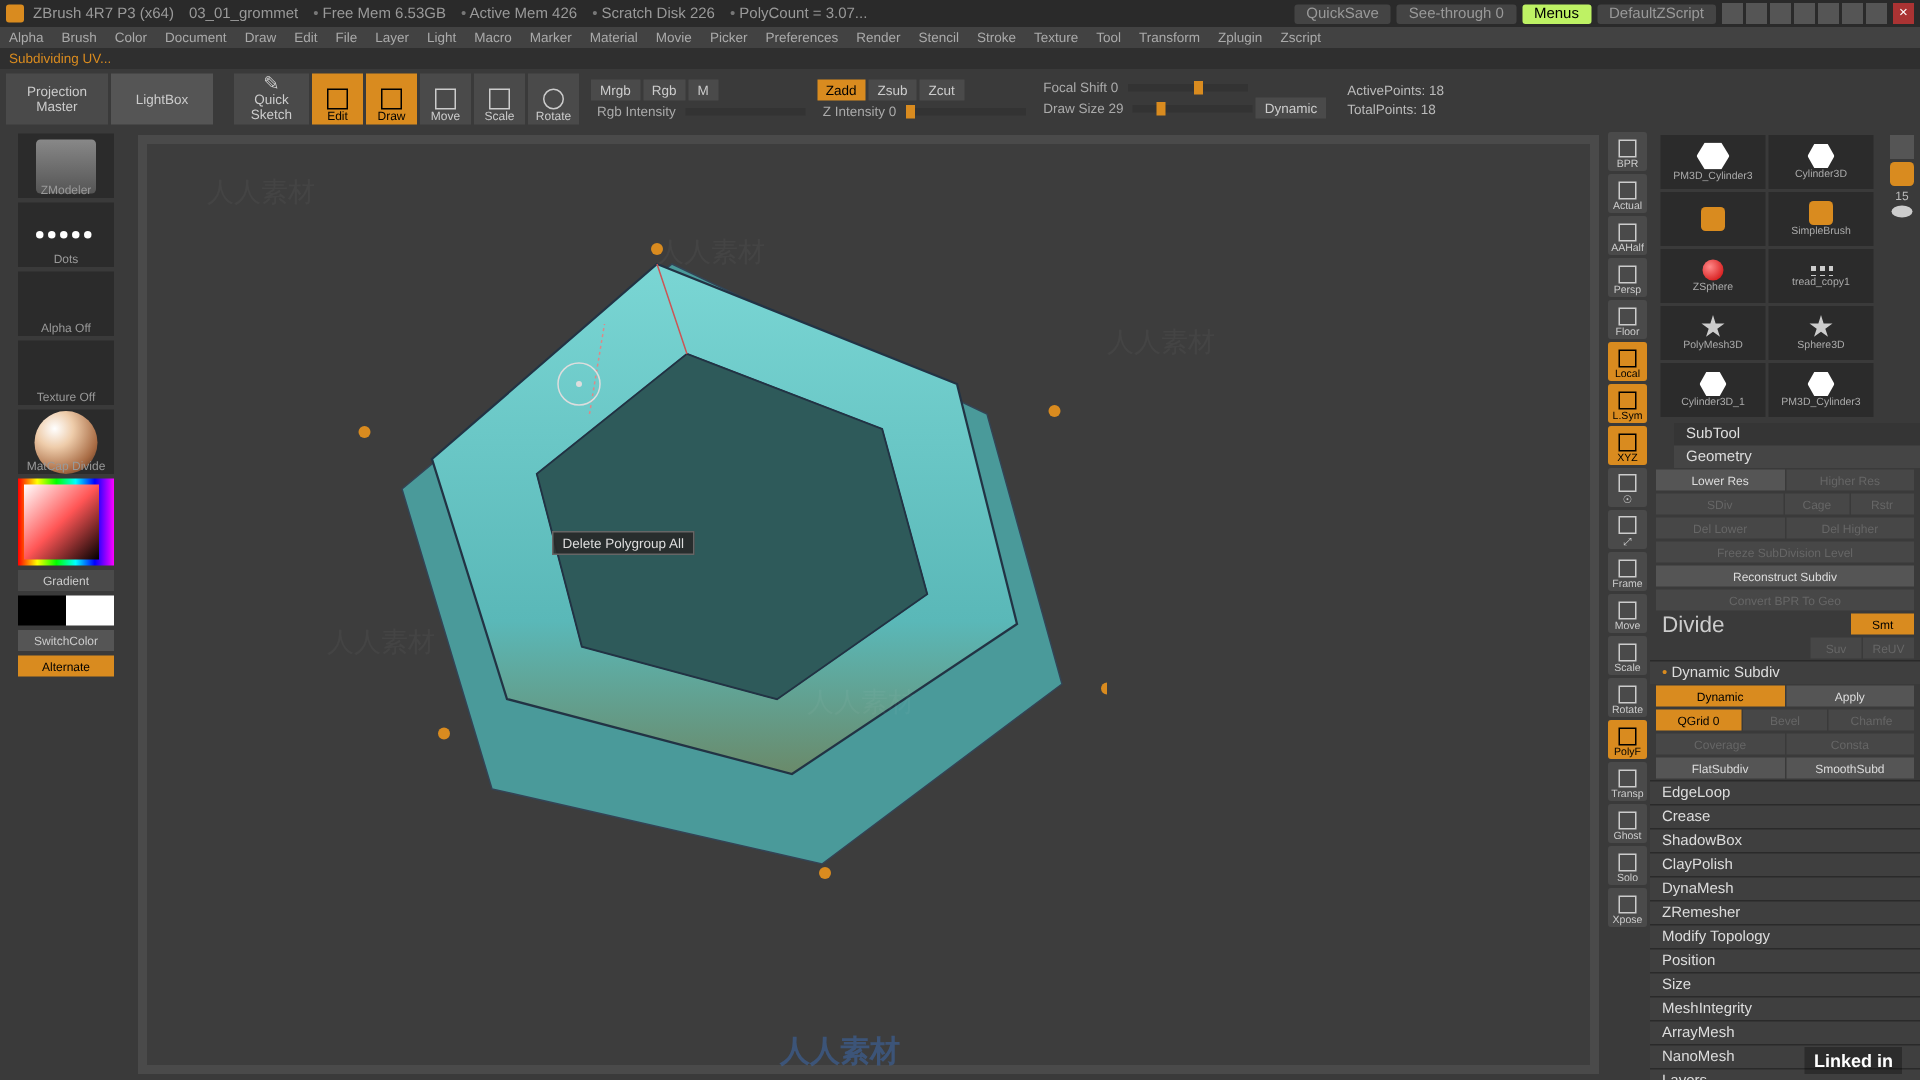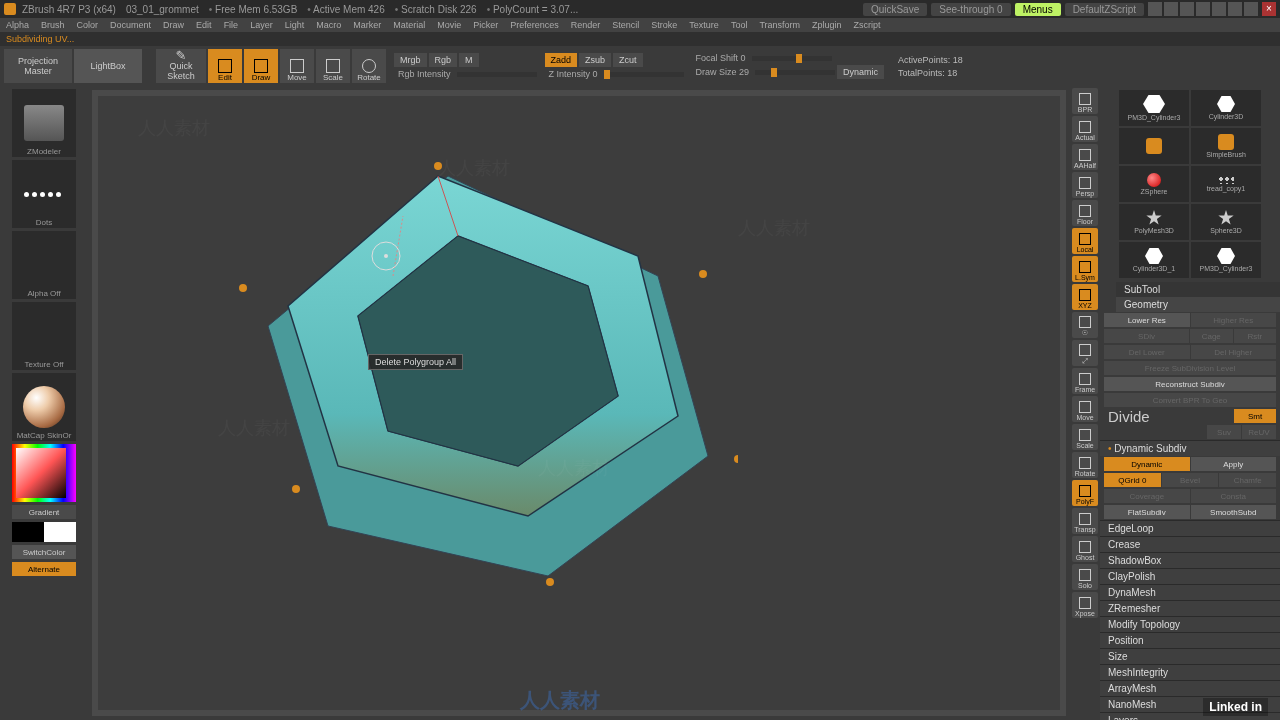--- a/index.html
+++ b/index.html
@@ -33,21 +33,21 @@
   .slider-btn { height:14px;padding:0 6px;background:#4a4a4a;font-size:9px;display:flex;align-items:center;}
   .slider-btn.on { background:#d98b1f;color:#000;}
   .slider-lbl {font-size:9px;padding:0 4px;color:#aaa;}
   .slider-track{width:80px;height:5px;background:#333;position:relative;}
   .slider-thumb{position:absolute;width:6px;height:9px;background:#d98b1f;top:-2px;}
   .stat-col{display:flex;flex-direction:column;gap:3px;font-size:9px;color:#bbb;margin-left:12px;}
 
   
   .main { display:flex; height: calc(720px - 18px - 14px - 14px - 40px); }
   .left-tray { width: 88px; background:#3a3a3a;padding:3px;display:flex;flex-direction:column;gap:3px;align-items:center;}
-  .tray-sw { width:64px;height:68px;background:#2b2b2b;display:flex;align-items:center;justify-content:center;position:relative;}
+  .tray-sw { width:64px;height:43px;background:#2b2b2b;display:flex;align-items:center;justify-content:center;position:relative;}
   .tray-sw .cap{position:absolute;bottom:1px;font-size:8px;color:#999;width:100%;text-align:center;}
   .color-pick{width:64px;height:58px;background:linear-gradient(to right,#f00,#ff0,#0f0,#0ff,#00f,#f0f);position:relative;}
   .color-pick::after{content:"";position:absolute;inset:4px 10px 4px 4px;background:linear-gradient(to bottom right,#fff,#ff5555,#000);}
   .btn-row{display:flex;width:64px;}
   .btn-row .b{flex:1;height:14px;background:#4a4a4a;font-size:8px;display:flex;align-items:center;justify-content:center;}
   .btn-row .b.on{background:#d98b1f;color:#000;}
 
   .canvas-area{flex:1;background:#4a4a4a;position:relative;margin:4px;}
   .viewport{position:absolute;inset:6px;background:#3d3d3d;}
   .hexring{position:absolute;left:80px;top:60px;width:560px;height:480px;}
@@ -235,21 +235,21 @@
         <span class="cap">Dots</span>
       </div>
     <div class="tray-sw">
         <span class="cap">Alpha Off</span>
       </div>
     <div class="tray-sw">
         <span class="cap">Texture Off</span>
       </div>
     <div class="tray-sw">
         <div style="width:42px;height:42px;border-radius:50%;background:radial-gradient(circle at 32% 28%,#fff,#eeccaa 30%,#a86b44 70%,#3a2010);"></div>
-        <span class="cap">MatCap SkinOr</span>
+        <span class="cap">MatCap Divide</span>
       </div>
     <div class="color-pick"></div>
     <div class="btn-row">
         <div class="b">Gradient</div>
       </div>
     <div class="btn-row">
         <div class="b" style="background:#000;height:20px;"></div>
         <div class="b" style="background:#fff;height:20px;"></div>
       </div>
     <div class="btn-row">
@@ -416,20 +416,26 @@
           </div>
           <div class="tool-cell">
             <div class="shape-hex2"></div>
             <span>Cylinder3D_1</span>
           </div>
           <div class="tool-cell">
             <div class="shape-hex2"></div>
             <span>PM3D_Cylinder3</span>
           </div>
         </div>
+      <div style="width:24px;display:flex;flex-direction:column;align-items:center;gap:2px;padding-top:4px;">
+        <span style="width:16px;height:16px;background:#555;"></span>
+        <span class="shape-s"></span>
+        <span style="color:#bbb;font-size:8px;">15</span>
+        <span style="width:14px;height:8px;background:#ccc;border-radius:50%;"></span>
+      </div>
     </div>
 
     <div class="sec-head">SubTool</div>
     <div class="sec-head" style="background:#454545;">Geometry</div>
 
     <div class="row">
         <div class="b act">Lower Res</div>
         <div class="b dim">Higher Res</div>
       </div>
     <div class="row">

